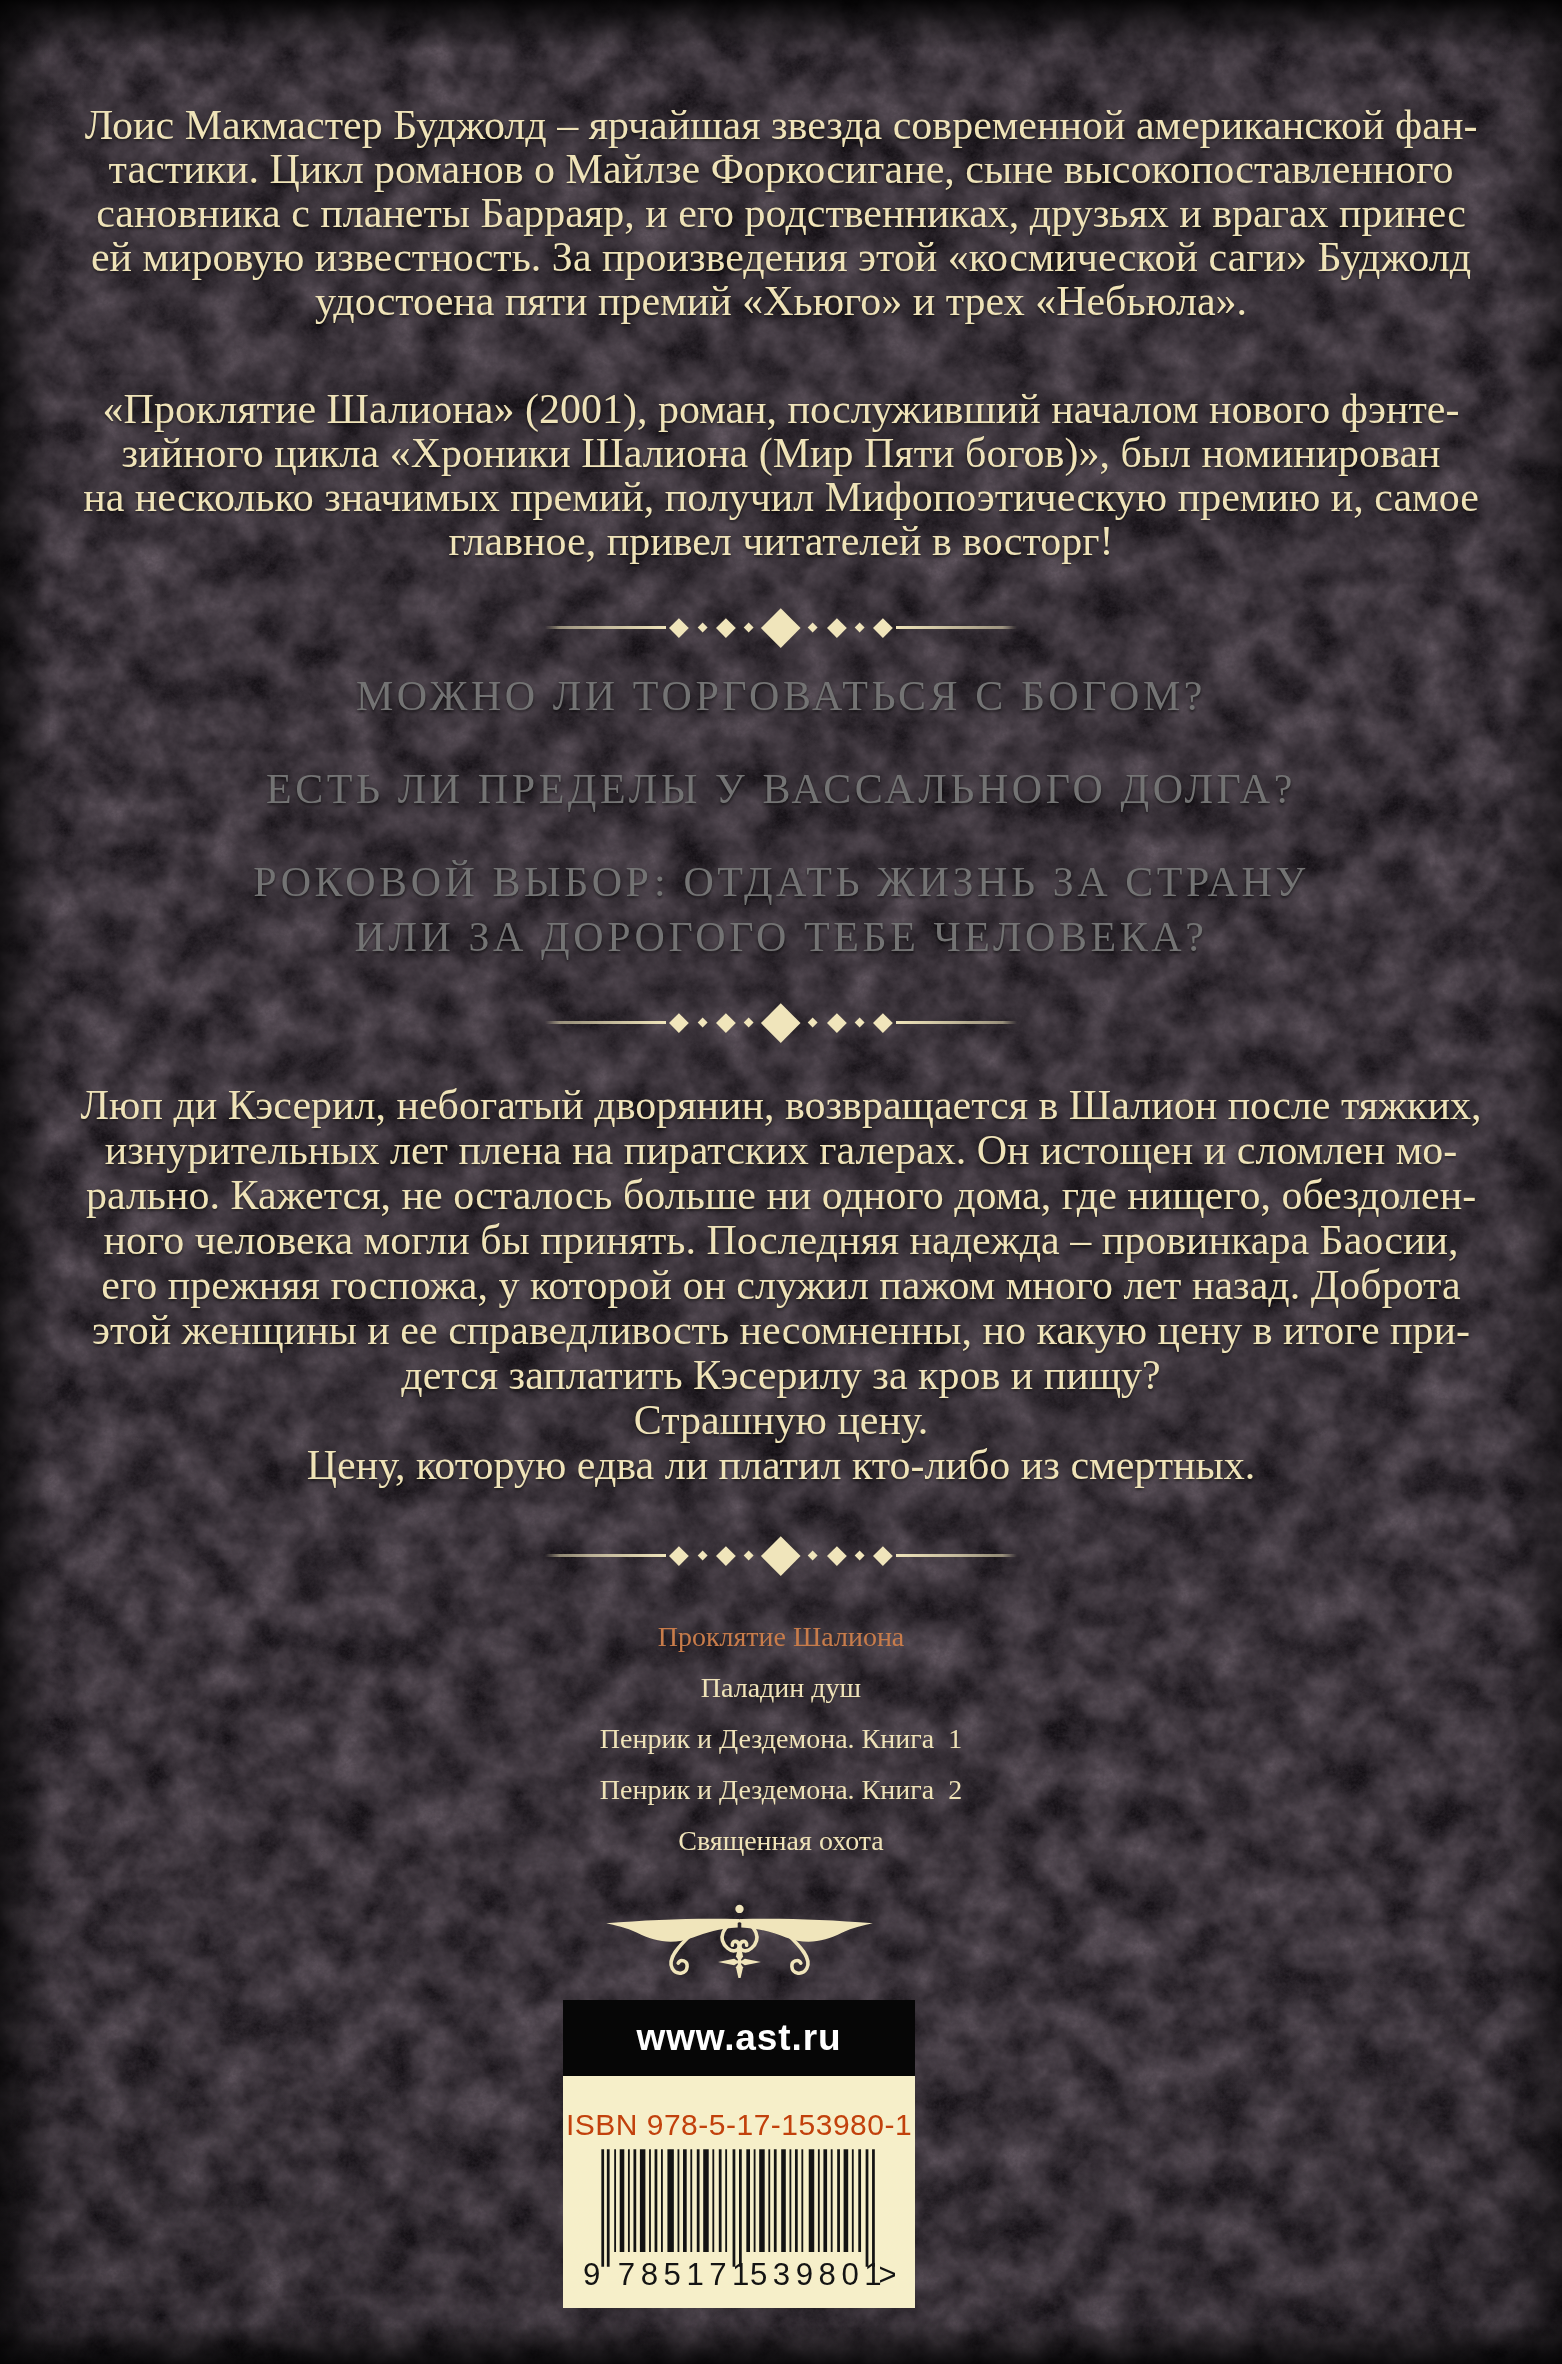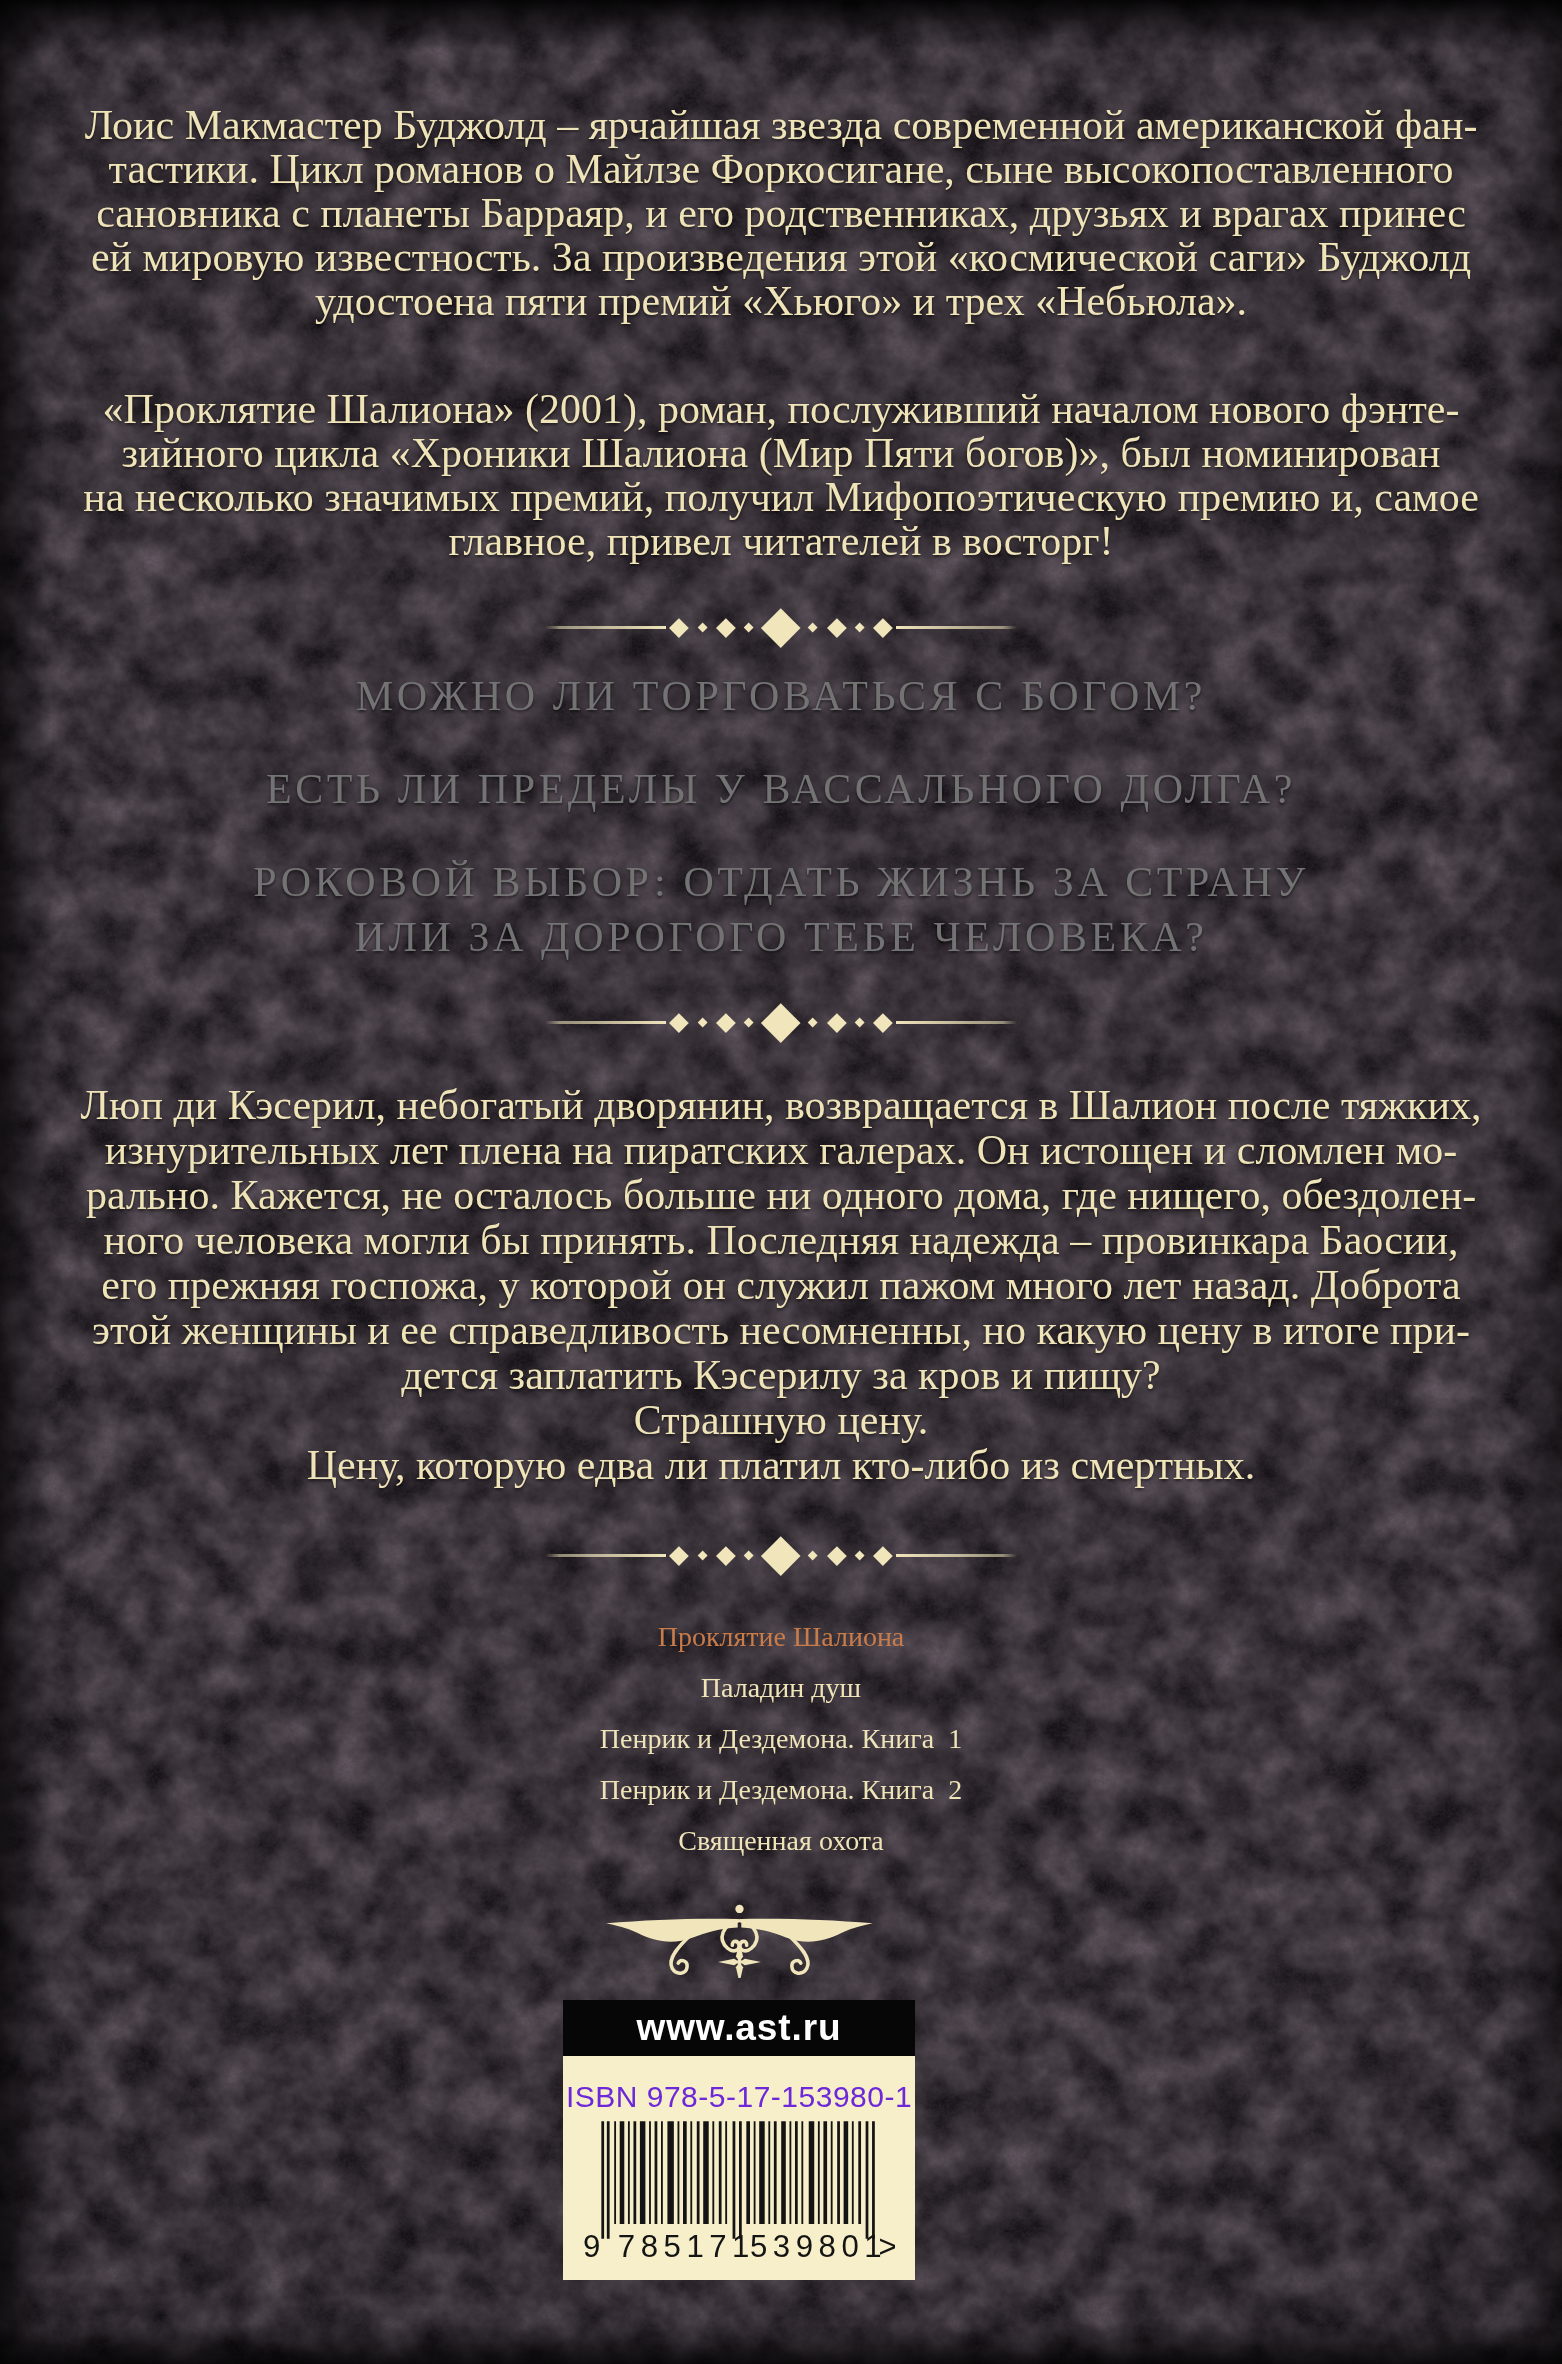--- a/index.html
+++ b/index.html
@@ -68,30 +68,30 @@
 
   .flourish-wrap{margin-top:37px;display:flex;justify-content:center;transform:translateX(-42px);}
   .flourish{display:block;}
 
   .publisher-box{
     position:absolute;z-index:3;
     left:563px;top:2000px;width:352px;
     font-family:"Liberation Sans","DejaVu Sans",sans-serif;
   }
   .site-bar{
-    height:56px;background:#060606;
+    height:76px;background:#060606;
     display:flex;align-items:center;justify-content:center;
     color:#ffffff;font-size:37px;font-weight:bold;letter-spacing:0.9px;
   }
   .barcode-area{
     background:#f6efc9;
     padding:24px 0 18.4px 0;
     display:flex;flex-direction:column;align-items:center;
   }
-  .isbn-label{color:#6d28d9;font-size:30px;letter-spacing:0.5px;}
+  .isbn-label{color:#c2410c;font-size:30px;letter-spacing:0.5px;margin-top:8px;}
   .barcode-svg{margin-top:7.3px;}
 </style>
 </head>
 <body>
 
 <svg class="texture-layer" width="1562" height="2365" xmlns="http://www.w3.org/2000/svg" viewBox="0 0 1701 2575">
   <defs>
     <filter id="marble" x="0" y="0" width="100%" height="100%">
       <feTurbulence type="fractalNoise" baseFrequency="0.022" numOctaves="5" seed="7" result="n"></feTurbulence>
       <feColorMatrix in="n" type="matrix" values="0 0 0 0 0.168

